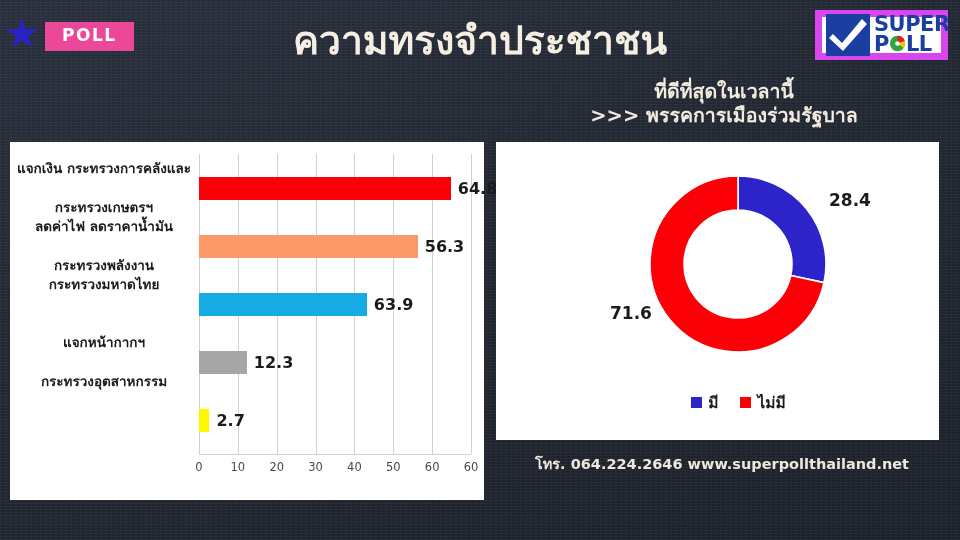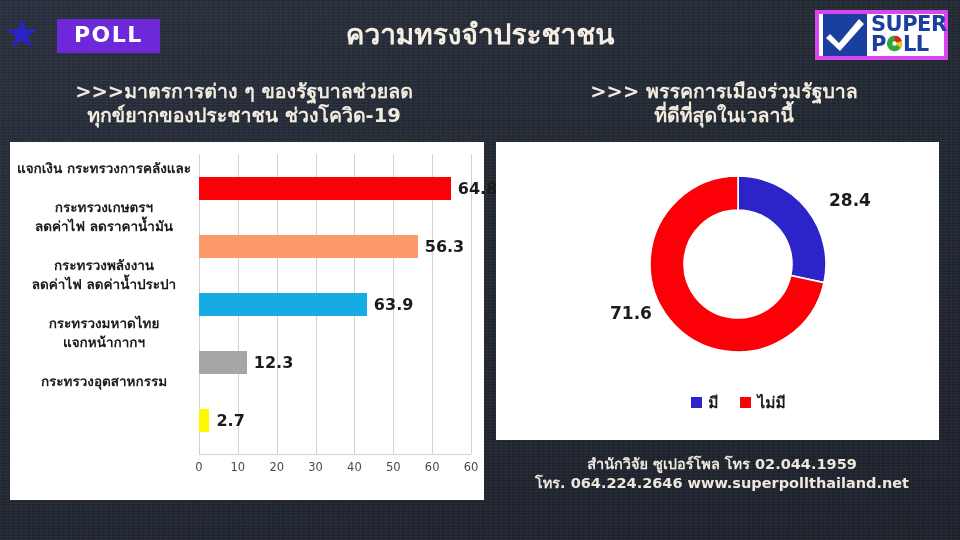--- a/index.html
+++ b/index.html
@@ -18,34 +18,34 @@
       linear-gradient(160deg,#2b3240 0%,#242a35 45%,#1e232d 100%);
     pointer-events:none;
   }
 
   
   #header{ position:absolute; left:0; top:0; width:960px; height:140px; }
 
   #poll-badge-group{ position:absolute; left:6px; top:18px; display:flex; align-items:center; gap:7px; }
   #star-icon{ display:block; }
   #poll-badge{
-    background:#6d28d9; color:#ffffff; font-weight:bold;
-    font-size:22px; letter-spacing:1.5px; padding:5px 17px 7px 17px;
-    line-height:1; font-family:"DejaVu Sans","Liberation Sans",sans-serif;margin-left:12px;
+    background:#ec4899; color:#ffffff; font-weight:bold;
+    font-size:17px; letter-spacing:1.5px; padding:5px 17px 7px 17px;
+    line-height:1; font-family:"DejaVu Sans","Liberation Sans",sans-serif;
   }
 
   #page-title{
     position:absolute; left:0; top:19px; width:960px; text-align:center;
-    color:#f4efe2; font-size:28px; font-weight:bold; line-height:1.15;
+    color:#f4efe2; font-size:39px; font-weight:bold; line-height:1.15;
   }
 
   #logo-box{
     position:absolute; right:12px; top:10px;
     width:133px; height:50px; background:#ffffff;
-    border:4px solid #d946ef; display:flex; align-items:center; padding:3px 4px;
+    border:7px solid #d946ef; display:flex; align-items:center; padding:3px 4px;
   }
   #logo-check-box{ width:44px; height:42px; background:#1a3fa0; position:relative; flex:none; }
   #logo-words{ margin-left:4px; line-height:0.92; }
   #logo-super{ color:#1a3fa0; font-size:21px; font-weight:bold; letter-spacing:-0.5px; display:block; }
   #logo-poll-row{ display:flex; align-items:center; color:#1a3fa0; font-size:21px; font-weight:bold; letter-spacing:-0.5px; }
 
   .subtitle{
     position:absolute; top:80px; color:#f2ece0;
     font-size:19.5px; font-weight:bold; line-height:1.22; text-align:center;
   }
@@ -129,28 +129,24 @@
             <path d="M10 10 L10 1 A9 9 0 0 1 18.5 7 Z" fill="#e02020"></path>
             <path d="M10 10 L18.5 7 A9 9 0 0 1 17 15 Z" fill="#f3c40d"></path>
             <circle cx="10" cy="10" r="2.6" fill="#ffffff"></circle>
           </svg>
         </span>
         <span>LL</span>
       </span>
     </span>
   </div>
 
-  <div class="subtitle" id="subtitle-left">
-    <div>&gt;&gt;&gt;มาตรการต่าง ๆ ของรัฐบาลช่วยลด</div>
-    <div>ทุกข์ยากของประชาชน ช่วงโควิด-19</div>
-  </div>
 
   <div class="subtitle" id="subtitle-right">
+    <div>ที่ดีที่สุดในเวลานี้</div>
     <div>&gt;&gt;&gt; พรรคการเมืองร่วมรัฐบาล</div>
-    <div>ที่ดีที่สุดในเวลานี้</div>
   </div>
 </div>
 
 <div class="panel" id="left-panel">
   <div id="bar-chart">
     <div id="gridlines">
         <div class="gridline" style="left: 189px;"></div>
         <div class="gridline" style="left: 227.857px;"></div>
         <div class="gridline" style="left: 266.714px;"></div>
         <div class="gridline" style="left: 305.571px;"></div>
@@ -172,21 +168,20 @@
         <div class="bar-row" style="top: 76px;">
           <div class="bar-label">
             <span>ลดค่าไฟ ลดราคาน้ำมัน</span>
             <span>กระทรวงพลังงาน</span>
           </div>
           <div class="bar-rect" style="width: 218.766px; background: rgb(251, 154, 104);"></div>
           <div class="bar-value" style="left: 414.766px;">56.3</div>
         </div>
         <div class="bar-row" style="top: 134px;">
           <div class="bar-label">
-            <span>ลดค่าไฟ ลดค่าน้ำประปา</span>
             <span>กระทรวงมหาดไทย</span>
           </div>
           <div class="bar-rect" style="width: 167.863px; background: rgb(22, 172, 227);"></div>
           <div class="bar-value" style="left: 363.863px;">63.9</div>
         </div>
         <div class="bar-row" style="top: 192px;">
           <div class="bar-label">
             <span>แจกหน้ากากฯ</span>
             <span>กระทรวงอุตสาหกรรม</span>
           </div>
@@ -228,15 +223,14 @@
         </div>
         <div class="legend-item">
           <span class="legend-swatch" style="background: rgb(251, 0, 6);"></span>
           <span class="legend-text">ไม่มี</span>
         </div>
       </div>
   </div>
 </div>
 
 <div id="footer">
-  <div>สำนักวิจัย ซูเปอร์โพล โทร 02.044.1959</div>
   <div>โทร. 064.224.2646 www.superpollthailand.net</div>
 </div>
 
 </body></html>

